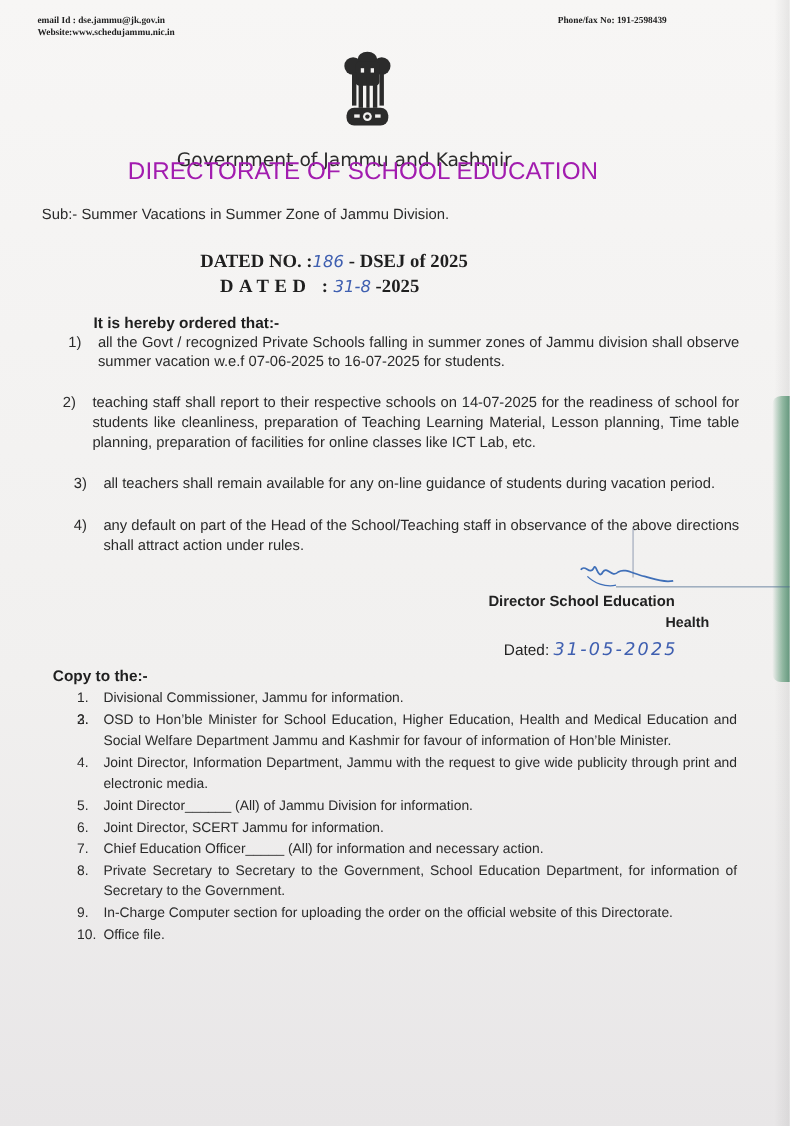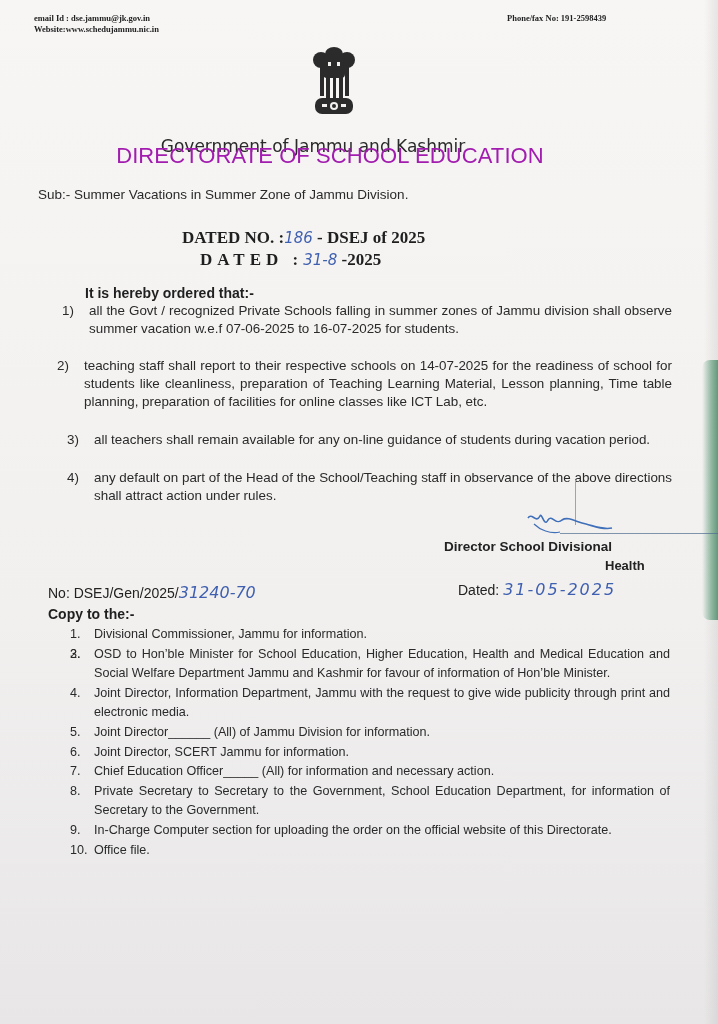--- a/index.html
+++ b/index.html
@@ -110,26 +110,23 @@
     <span class="num">4)</span>
     <span class="txt" style="width:578px;">any default on part of the Head of the School/Teaching staff in observance of the above directions shall attract action under rules.</span>
   </div>
 
   <div class="vline"></div>
   <div class="hline"></div>
   <svg class="sig-scribble" viewBox="0 0 100 40">
     <path d="M8 8 C12 2, 16 14, 20 6 C22 2, 24 18, 28 10 C32 4, 36 16, 42 10 C48 6, 56 12, 66 14 C74 16, 82 20, 92 18" fill="none" stroke="#3f6fb8" stroke-width="1.6"></path>
     <path d="M14 14 C20 20, 30 24, 40 22" fill="none" stroke="#3f6fb8" stroke-width="1.2"></path>
   </svg>
-  <div class="abs director">Director School Divisional</div>
+  <div class="abs director">Director School Education</div>
   <div class="abs jammu">Health</div>
 
-  <div class="abs no-line">
-    <span>No: DSEJ/Gen/2025/</span><span class="hand" style="font-size:16px;">31240-70</span>
-  </div>
   <div class="abs dated2">
     <span>Dated: </span><span class="hand" style="font-size:16px; letter-spacing:2px;">31-05-2025</span>
   </div>
 
   <div class="abs copy">Copy to the:-</div>
 
   <div class="clist">
     <div class="citem"><span class="cn">1.</span><span>Divisional Commissioner, Jammu for information.</span></div>
     <div class="citem"><span class="cn">2.</span></div>
     <div class="citem"><span class="cn">3.</span><span>OSD to Hon’ble Minister for School Education, Higher Education, Health and Medical Education and Social Welfare Department Jammu and Kashmir for favour of information of Hon’ble Minister.</span></div>

